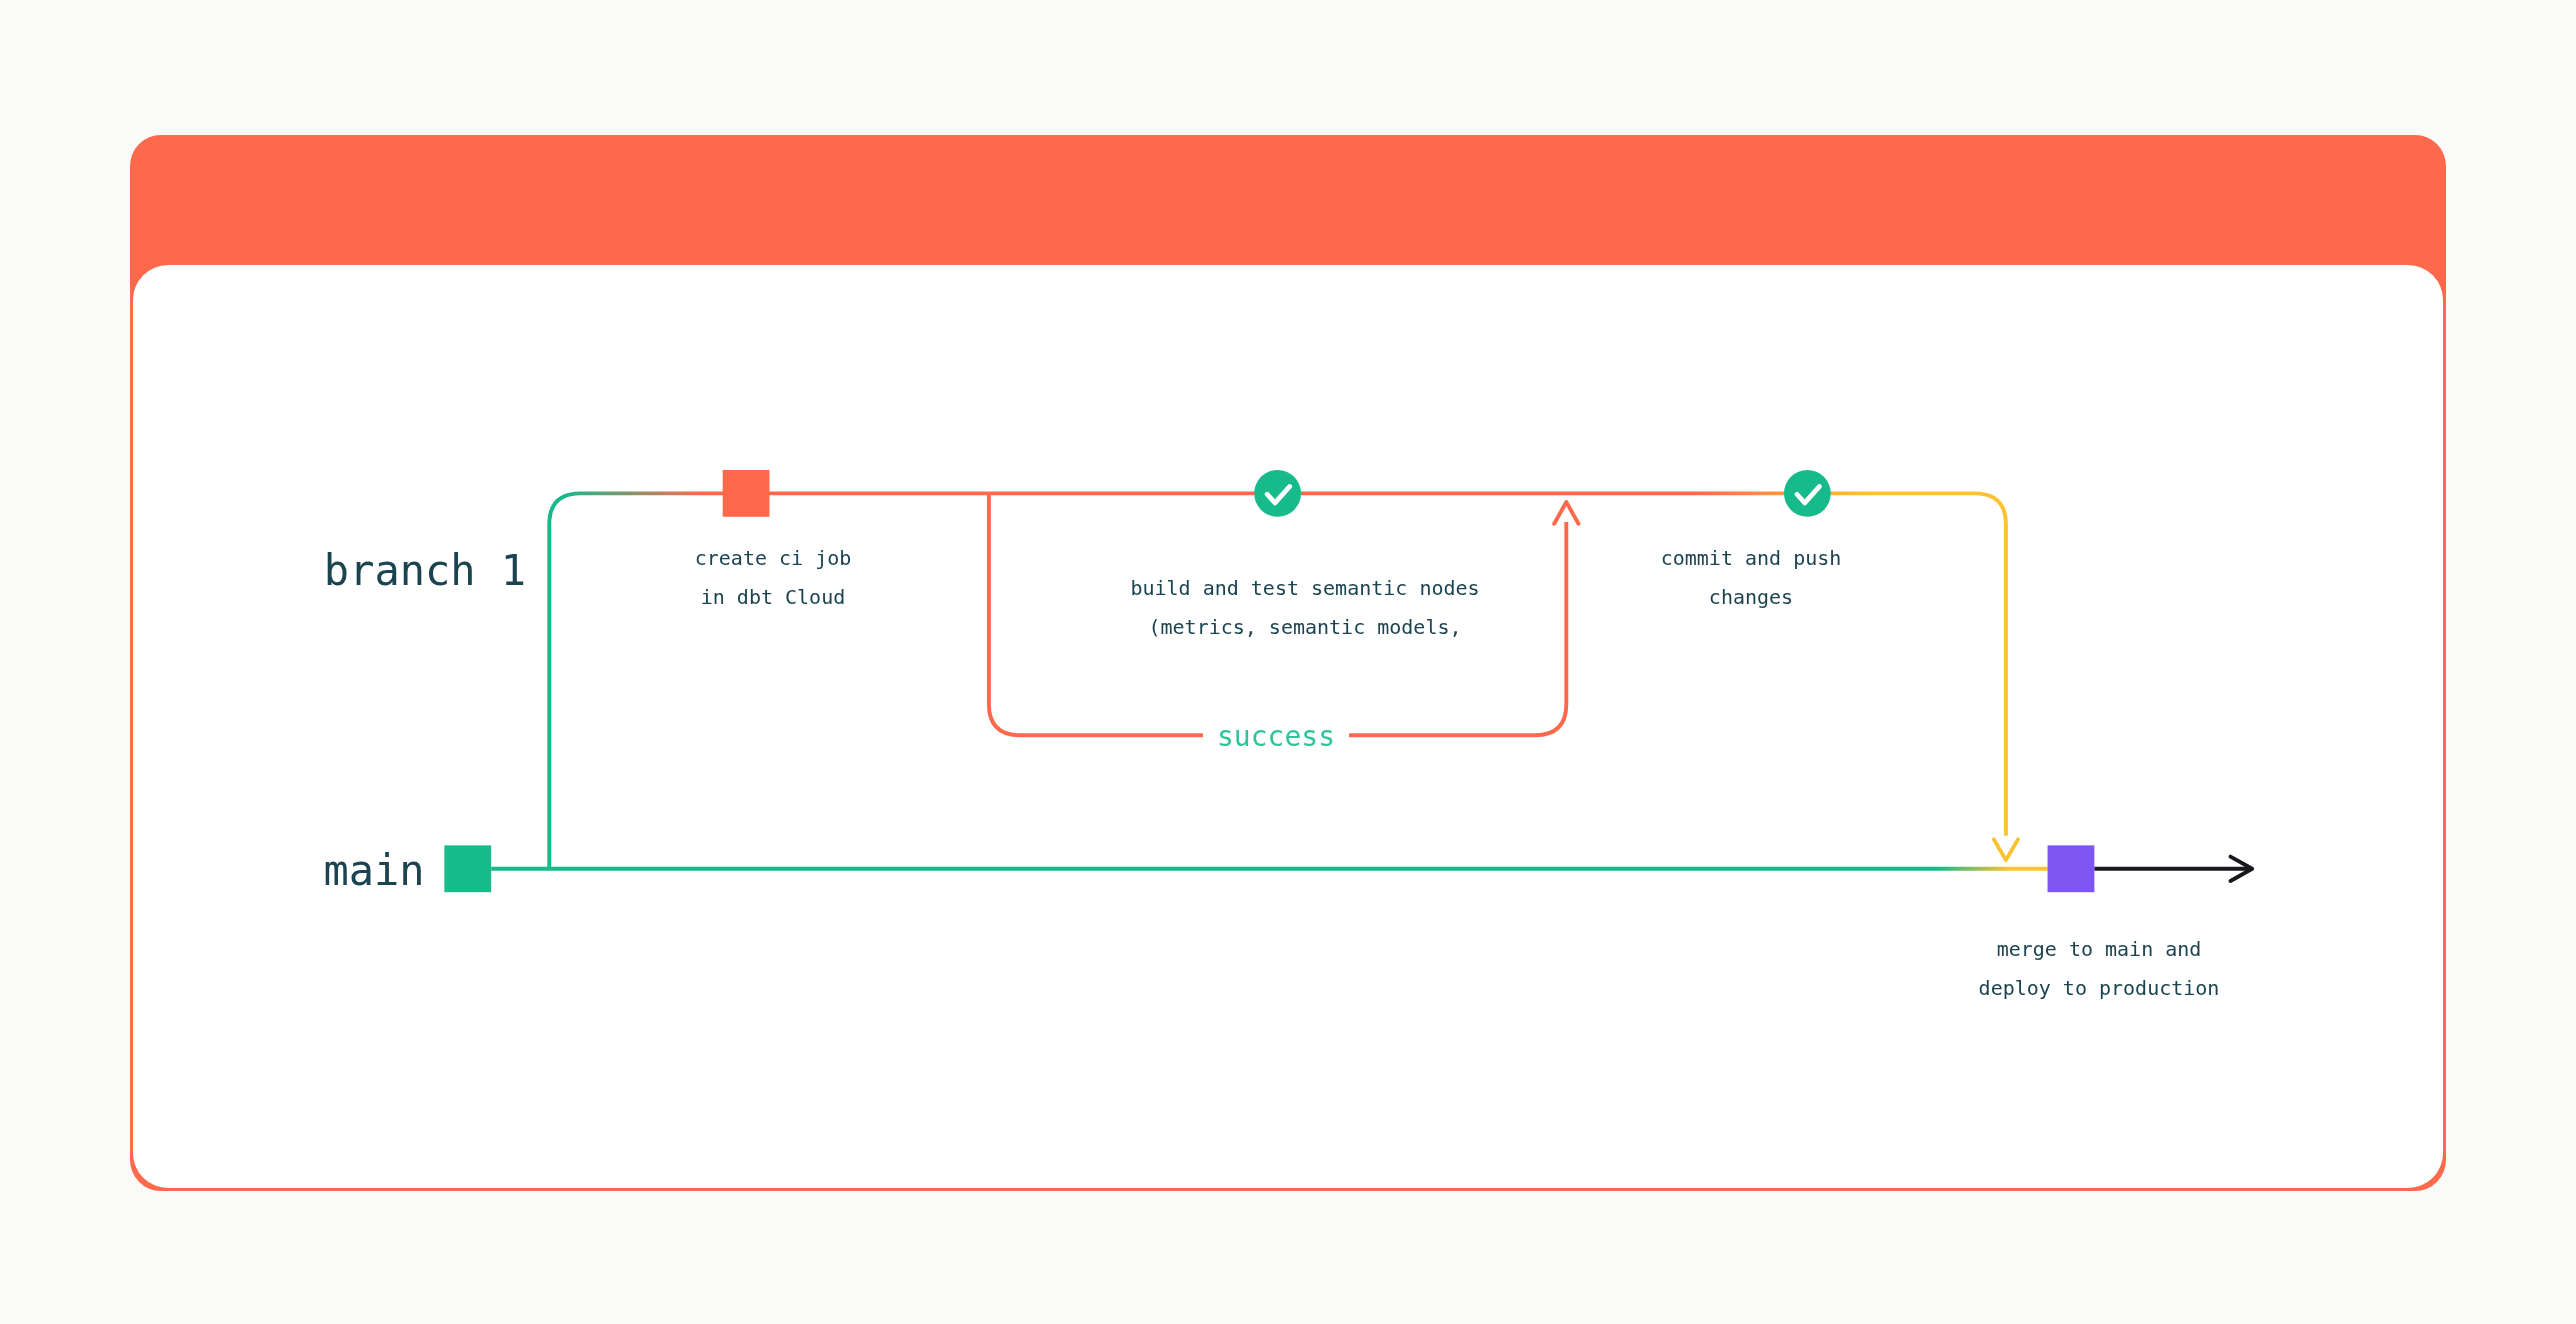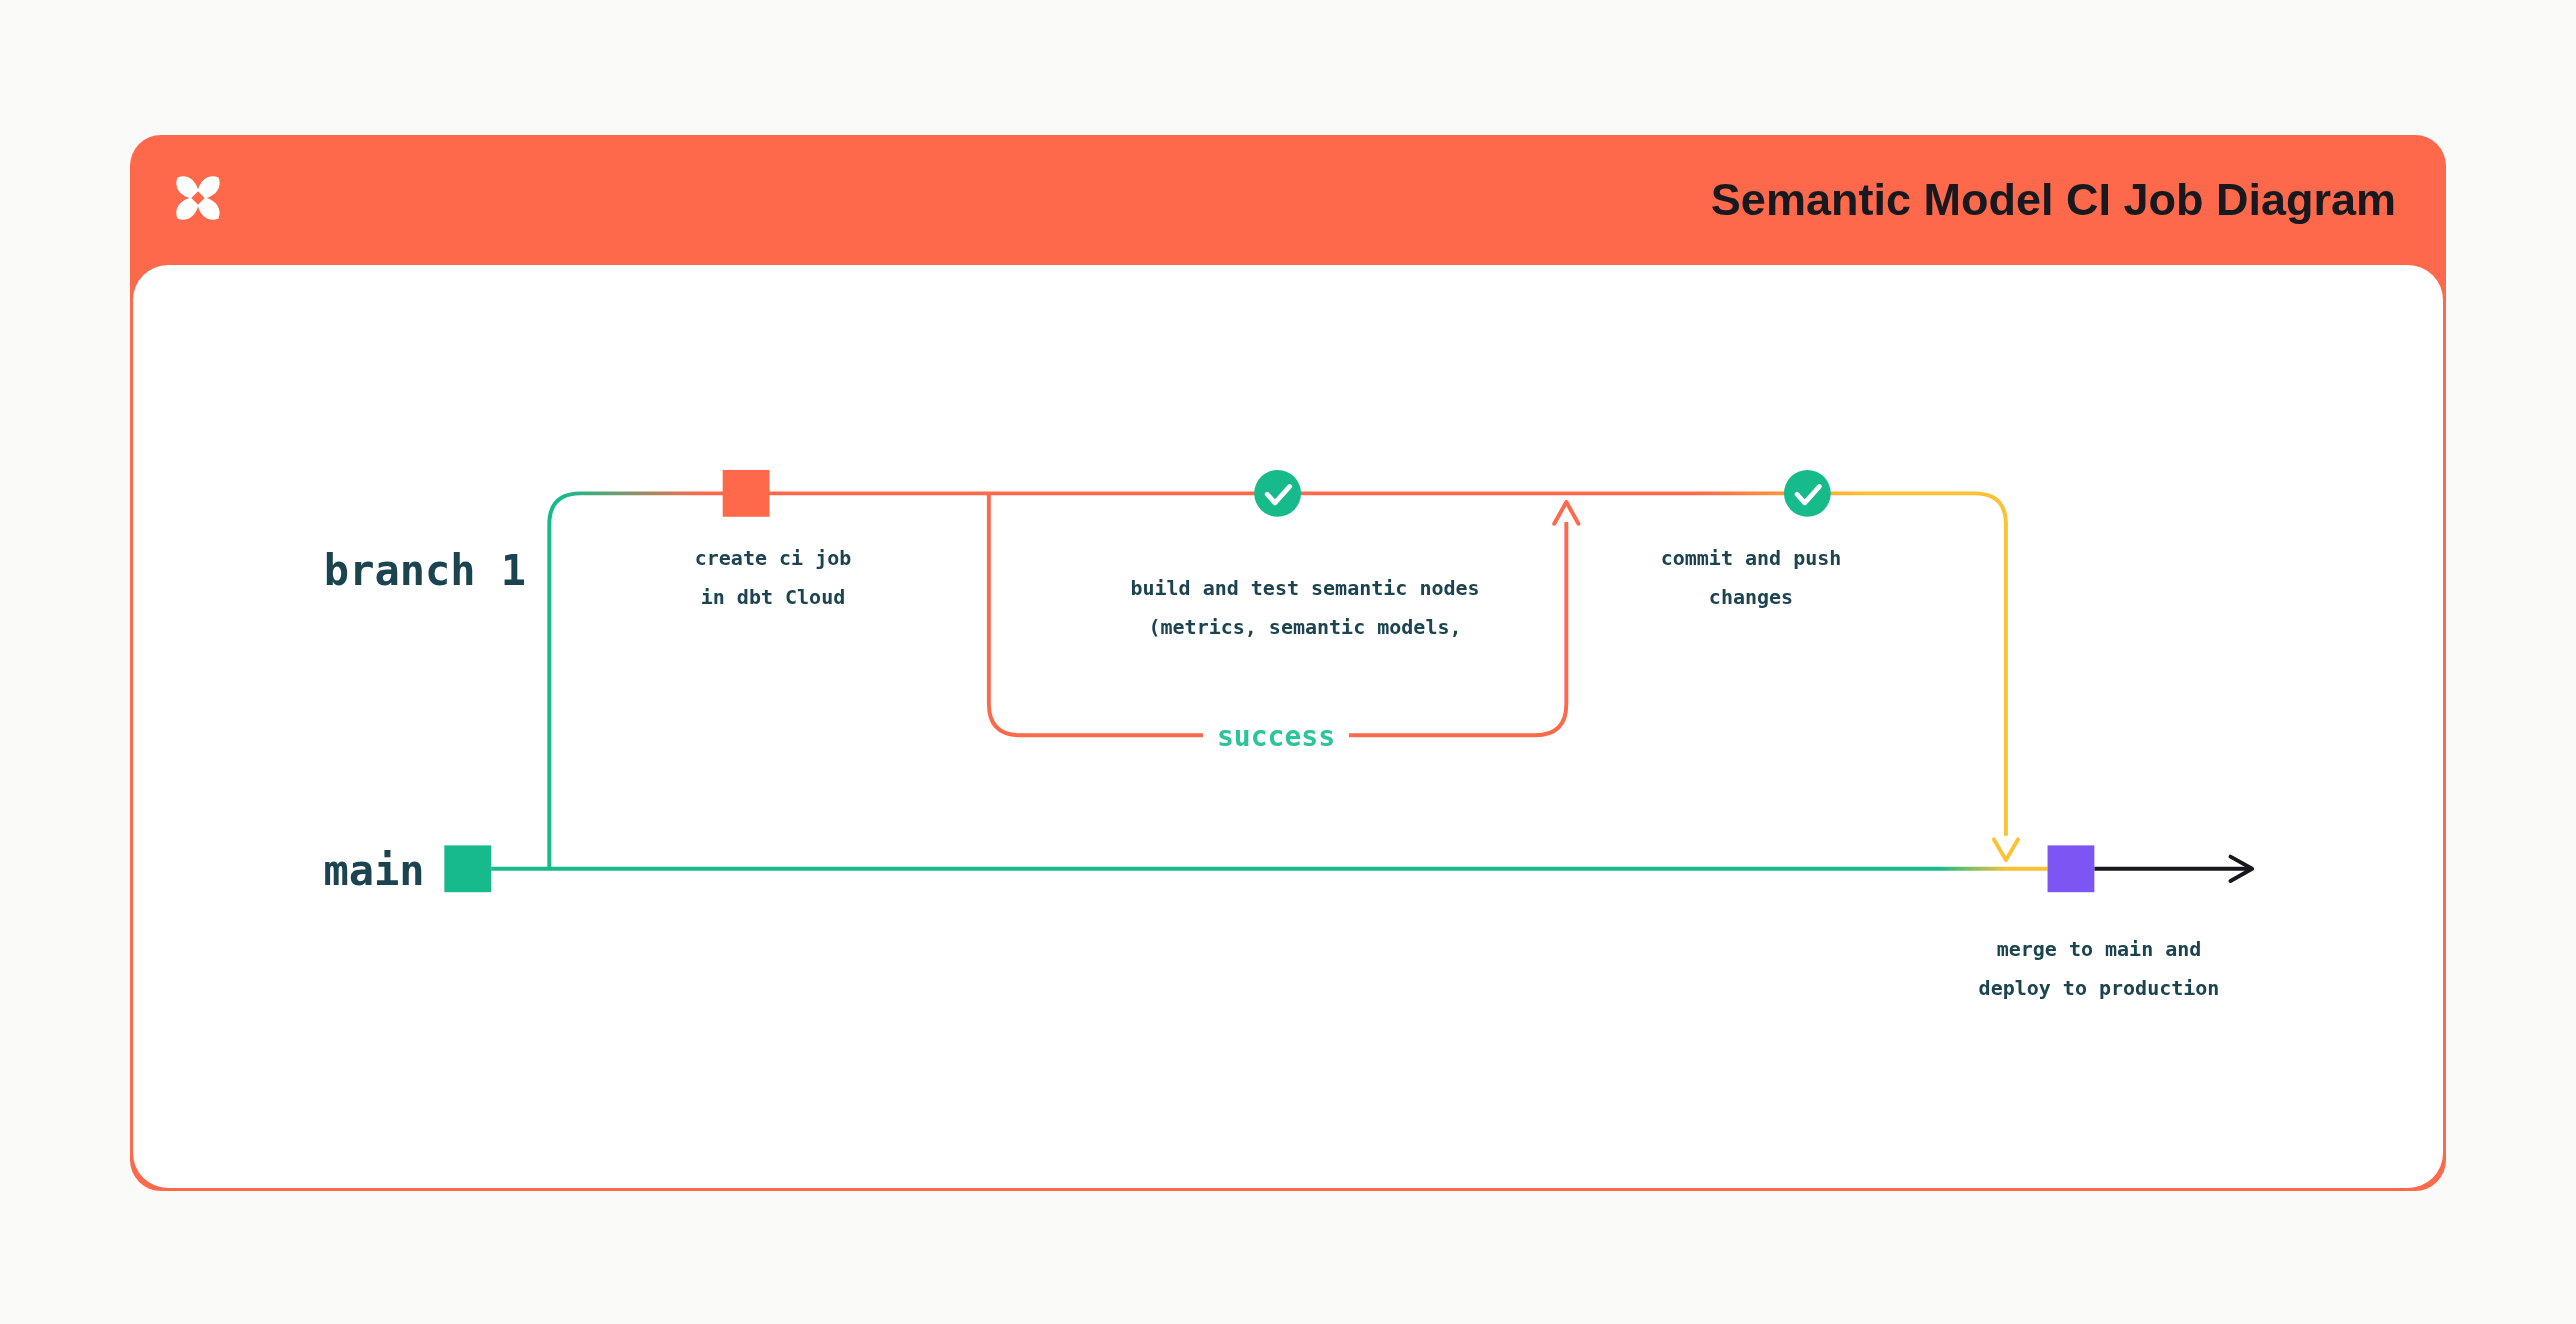--- a/index.html
+++ b/index.html
@@ -29,49 +29,33 @@
     font-size:45px;font-weight:bold;color:#17191E;
     letter-spacing:0px;
   }
   .diagram-svg{
     position:absolute;left:0;top:0;width:2576px;height:1324px;
     pointer-events:none;
   }
   .lbl{
     position:absolute;transform:translate(-50%,-50%);
     font-family:"DejaVu Sans Mono","Liberation Mono",monospace;
-    font-weight:bold;color:#1B4450;text-align:center;white-space:nowrap;
+    font-weight:normal;color:#1B4450;text-align:center;white-space:nowrap;
   }
   .lbl-branch{font-size:42px;}
   .lbl-node{font-size:20px;line-height:39px;margin-left:27px;}
   .lbl-success{
     font-size:28px;color:#2BC599;background:#FFFFFF;padding:1.7px 14px;
   }
 </style>
 </head>
 <body>
 
 <div class="card">
   <div class="card-body"></div>
-  <div class="card-header">
-    <svg class="logo" viewBox="0 0 72 72" aria-hidden="true">
-      <path fill="#FFFFFF" fill-rule="evenodd" d="
-        M 13,13
-        C 24,8.5 33,16 36,26.5
-        C 39,16 48,8.5 59,13
-        C 63.5,24 56,33 45.5,36
-        C 56,39 63.5,48 59,59
-        C 48,63.5 39,56 36,45.5
-        C 33,56 24,63.5 13,59
-        C 8.5,48 16,39 26.5,36
-        C 16,33 8.5,24 13,13 Z
-        M 36,28.5 L 43.5,36 L 36,43.5 L 28.5,36 Z"></path>
-    </svg>
-    <div class="title">Semantic Model CI Job Diagram</div>
-  </div>
 </div>
 
 <svg class="diagram-svg" viewBox="0 0 2970 1527">
   <defs>
     <linearGradient id="gradBranchStart" gradientUnits="userSpaceOnUse" x1="650" y1="0" x2="810" y2="0">
       <stop offset="0" stop-color="#17BA8B"></stop>
       <stop offset="1" stop-color="#FF694B"></stop>
     </linearGradient>
     <linearGradient id="gradBranchEnd" gradientUnits="userSpaceOnUse" x1="884" y1="0" x2="2313" y2="0">
       <stop offset="0" stop-color="#FF694B"></stop>

